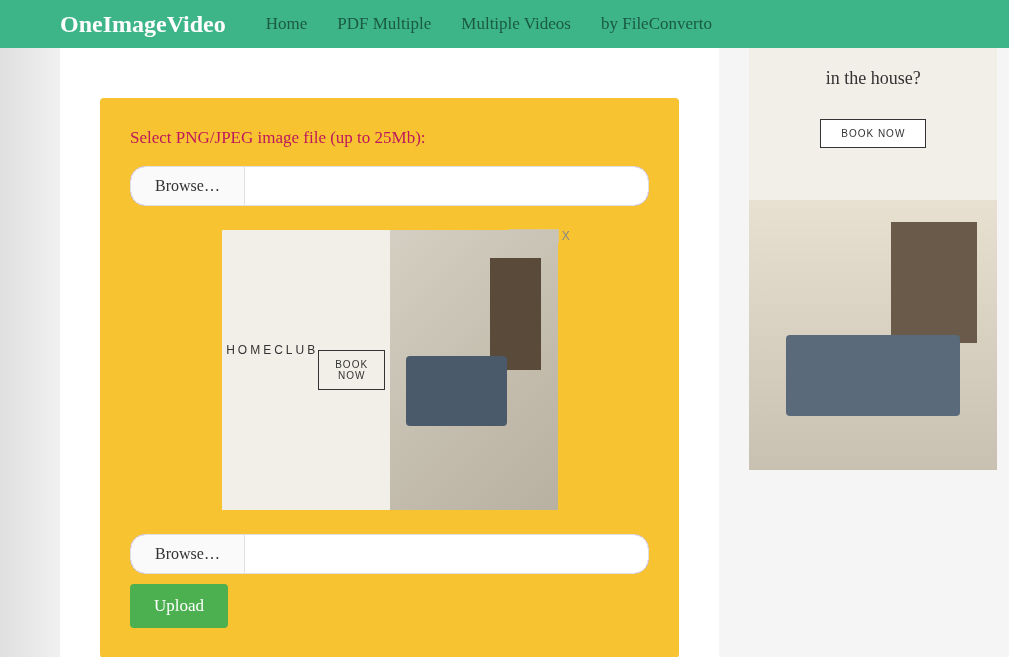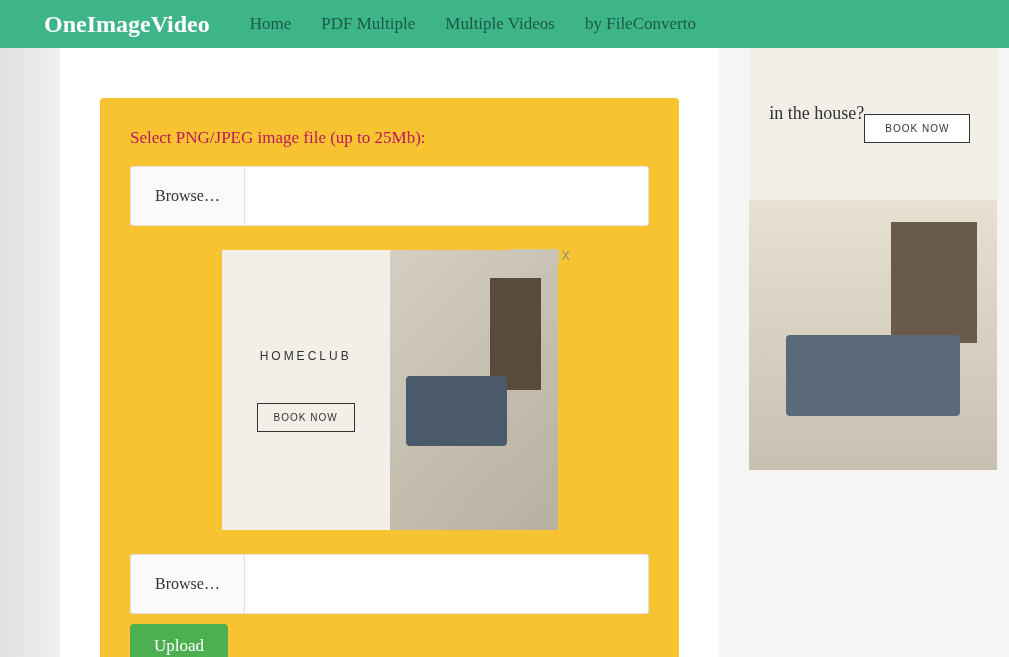--- a/index.html
+++ b/index.html
@@ -25,21 +25,21 @@
       height: 100%;
       background: linear-gradient(to right, #e0e0e0 0%, #f0f0f0 100%);
       z-index: 0;
     }
     
     .header {
       background: #3EB489;
       height: 48px;
       display: flex;
       align-items: center;
-      padding: 0 44px;
+      padding: 0 60px;
       position: relative;
       z-index: 10;
     }
     
     .logo {
       color: #ffffff;
       font-size: 24px;
       font-weight: bold;
       font-family: Georgia, serif;
       margin-right: 40px;
@@ -82,22 +82,22 @@
     .field-label {
       color: #be185d;
       font-size: 17px;
       font-family: Georgia, serif;
       margin-bottom: 18px;
     }
     
     .file-input-row {
       display: flex;
       background: #6d28d9;
-      border-radius: 2px;
-      height: 60px;
+      border-radius: 15px;
+      height: 40px;
       overflow: hidden;
       border: 1px solid #e0e0e0;
     }
     
     .browse-button {
       background: #fafafa;
       border: none;
       border-right: 1px solid #e0e0e0;
       padding: 0 24px;
       font-size: 16px;
@@ -142,21 +142,20 @@
     
     .ad-content {
       display: flex;
       height: 100%;
     }
     
     .ad-left {
       width: 50%;
       background: #f2efe8;
       display: flex;
-      flex-direction: column;
       align-items: center;
       justify-content: center;
       padding: 20px;
     }
     
     .ad-brand {
       font-family: Arial, sans-serif;
       font-size: 12px;
       letter-spacing: 3px;
       color: #333;
@@ -235,21 +234,21 @@
       width: 248px;
       height: 422px;
       background: #e8e5de;
       position: relative;
     }
     
     .sidebar-ad-top {
       height: 36%;
       background: #f2efe8;
       display: flex;
-      flex-direction: row;
+      flex-direction: column;
       align-items: center;
       justify-content: flex-start;
       padding: 20px 20px 10px 20px;
     }
     
     .sidebar-ad-text {
       font-family: Georgia, serif;
       font-size: 18px;
       color: #333;
       text-align: center;

